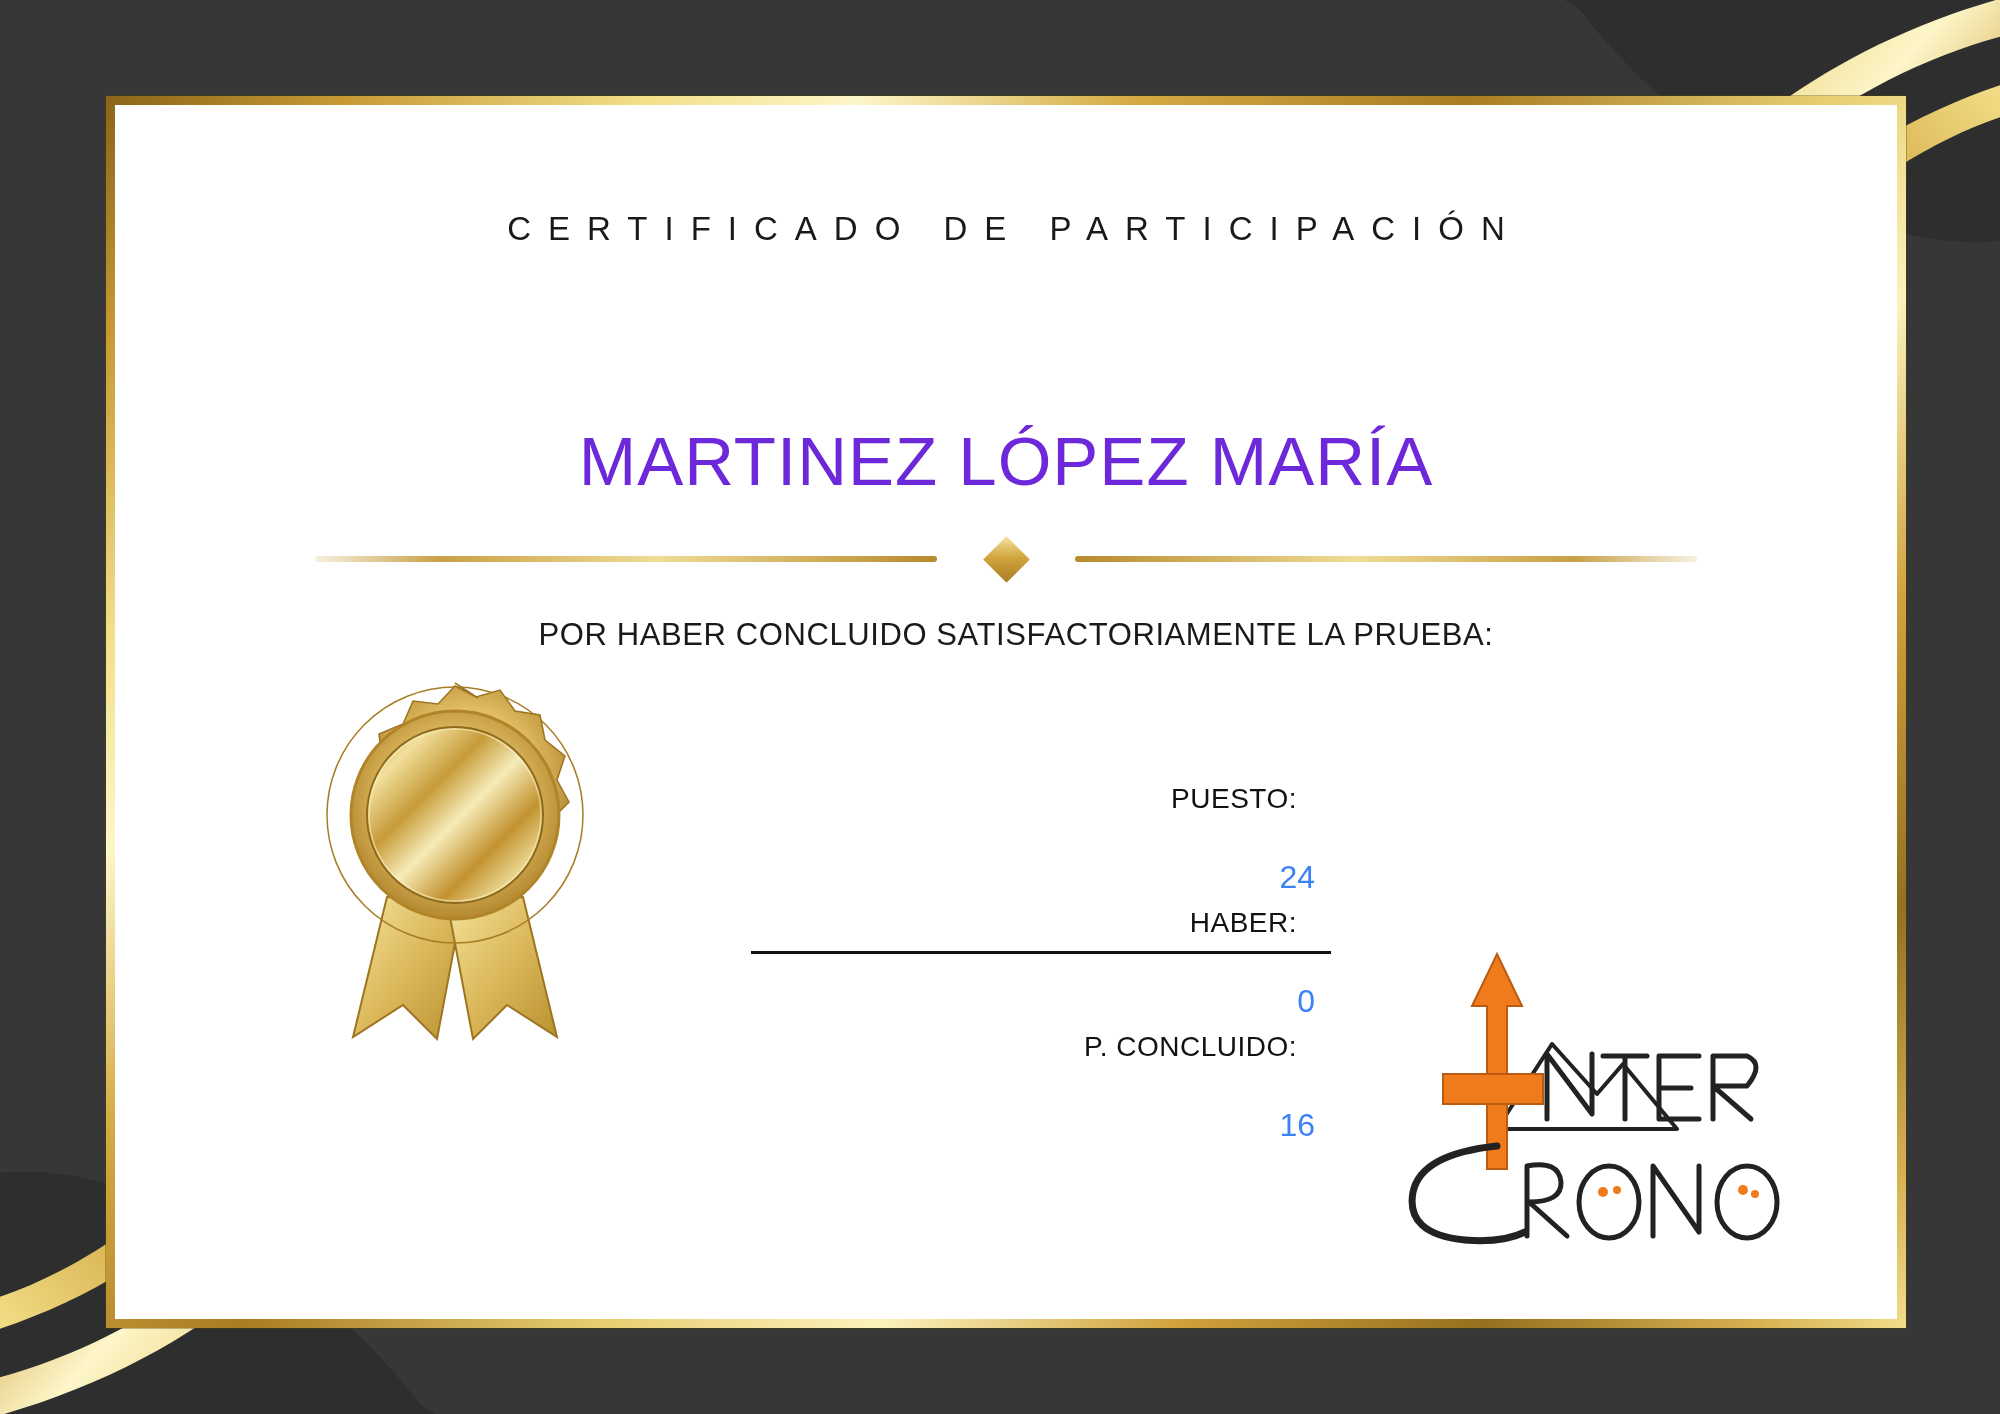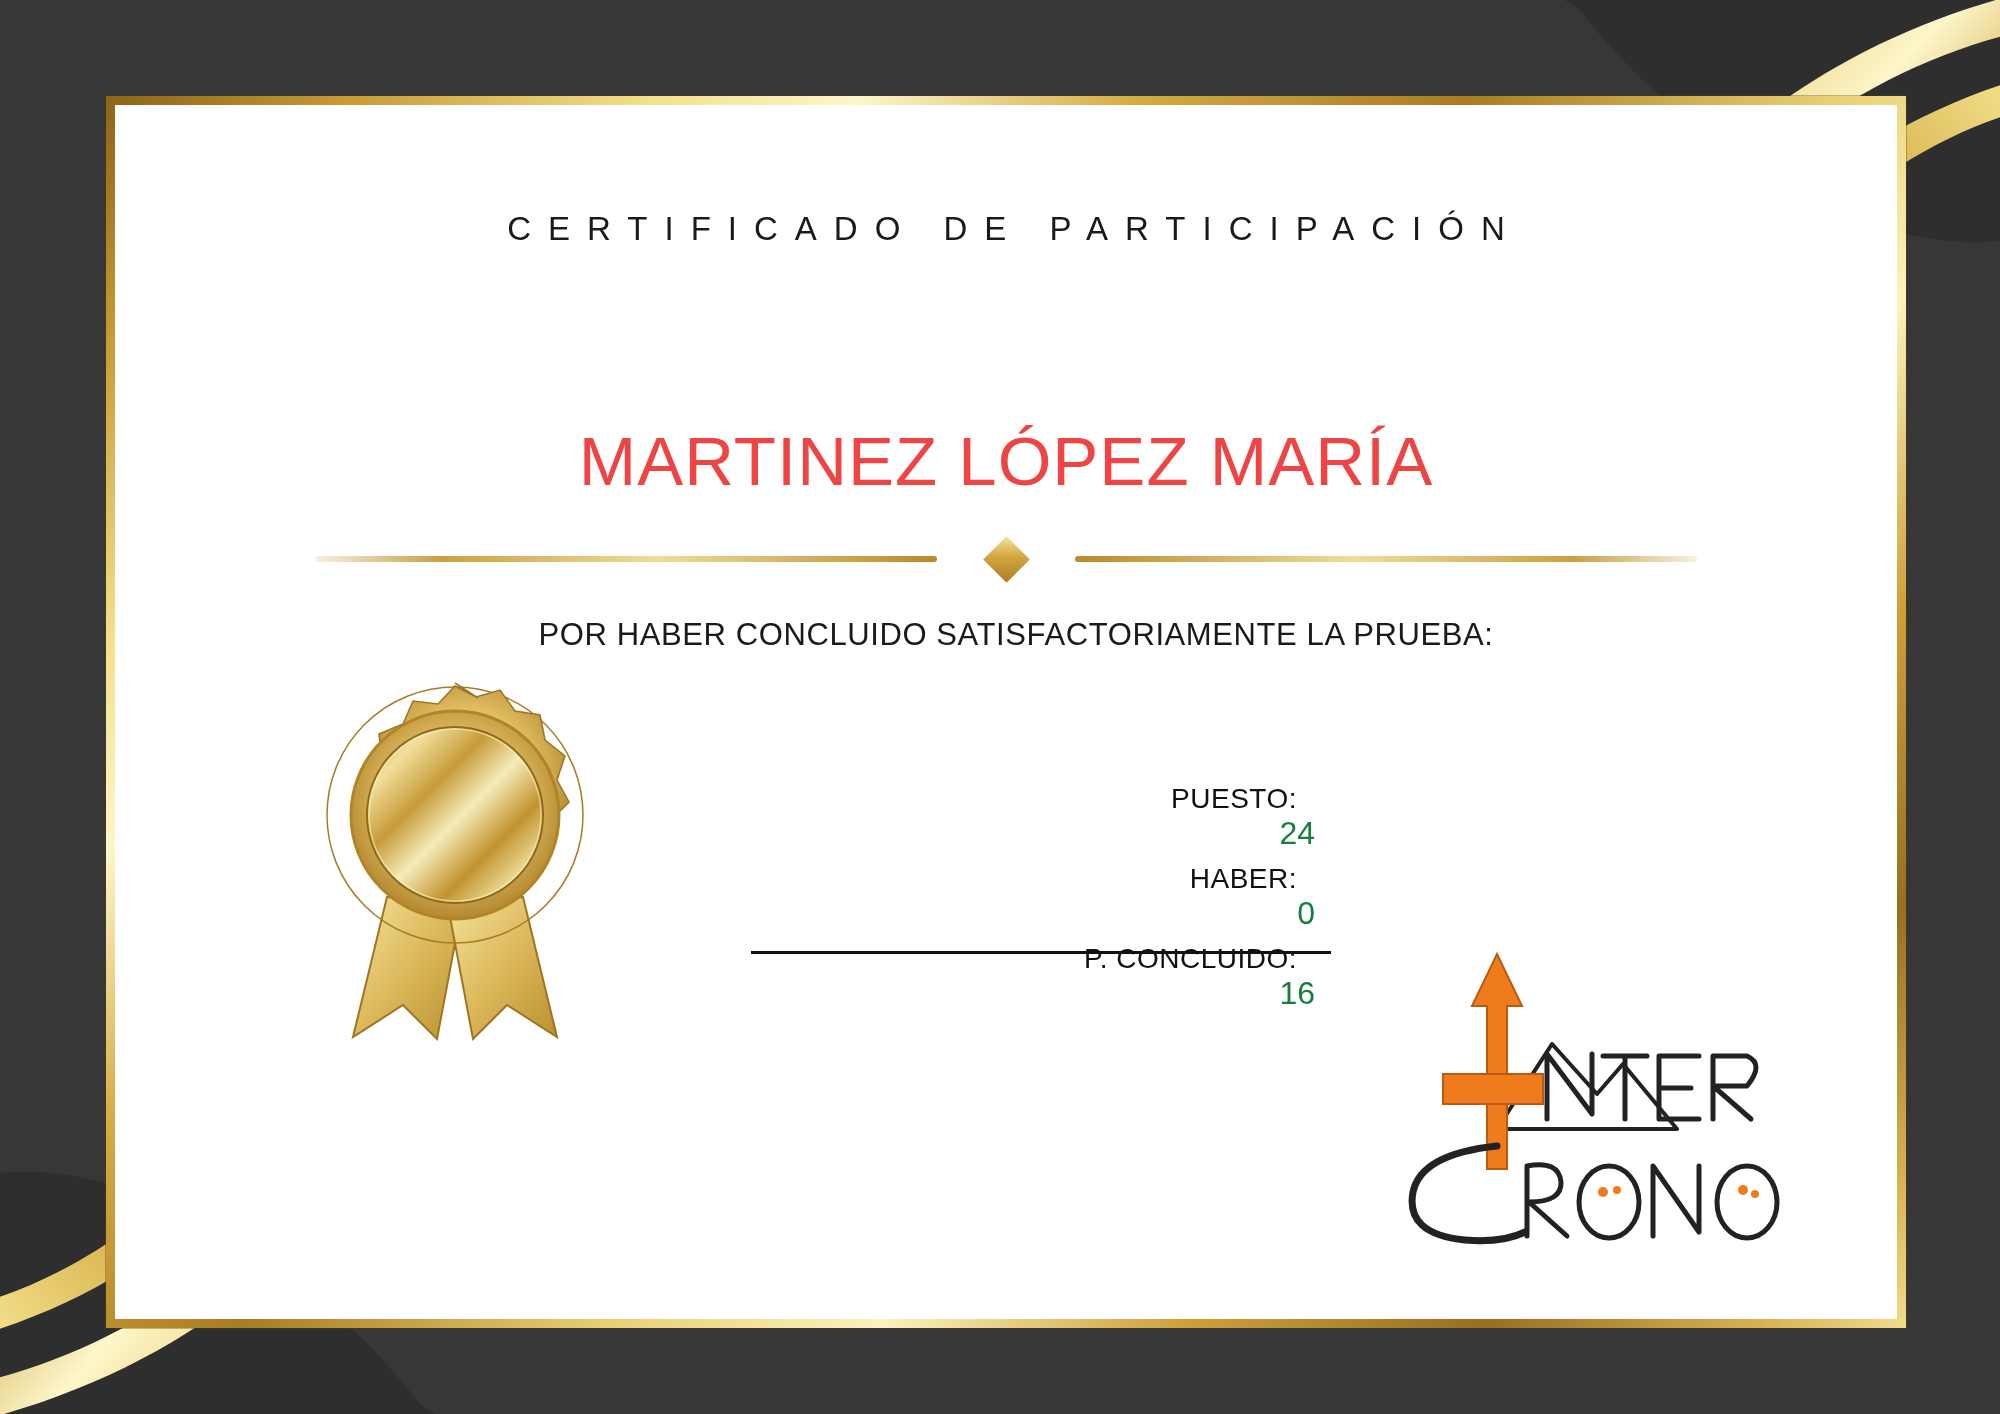--- a/index.html
+++ b/index.html
@@ -76,21 +76,21 @@
     font-weight: 400;
     text-indent: 17px;
   }
 
   .recipient-name {
     position: absolute;
     left: 0; right: 0;
     top: 317px;
     text-align: center;
     font-size: 69px;
-    color: #ef4444;
+    color: #6d28d9;
     font-weight: 400;
     letter-spacing: 1px;
   }
 
   
   .divider {
     position: absolute;
     left: 200px;
     right: 200px;
     top: 432px;
@@ -147,21 +147,22 @@
     width: 290px;
     text-align: right;
     font-size: 28px;
     letter-spacing: 0.5px;
     color: #111;
     padding-right: 18px;
     box-sizing: border-box;
   }
   .result-value {
     font-size: 32px;
-    color: #15803d;
+    color: #3b82f6;
+    margin-top: 44px;
   }
   .signature-line {
     position: absolute;
     left: 636px;
     top: 846px;
     width: 580px;
     height: 3px;
     background: #111111;
   }
 

